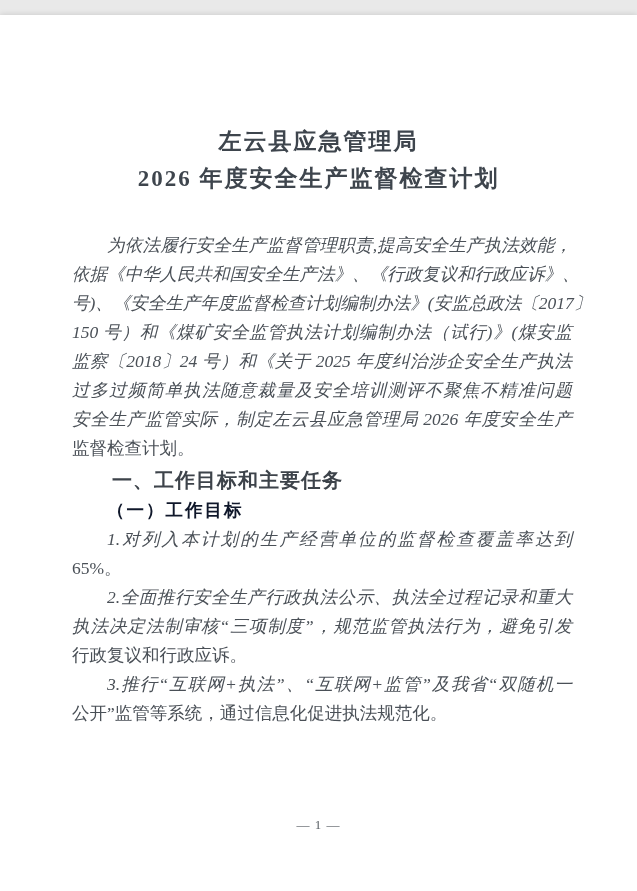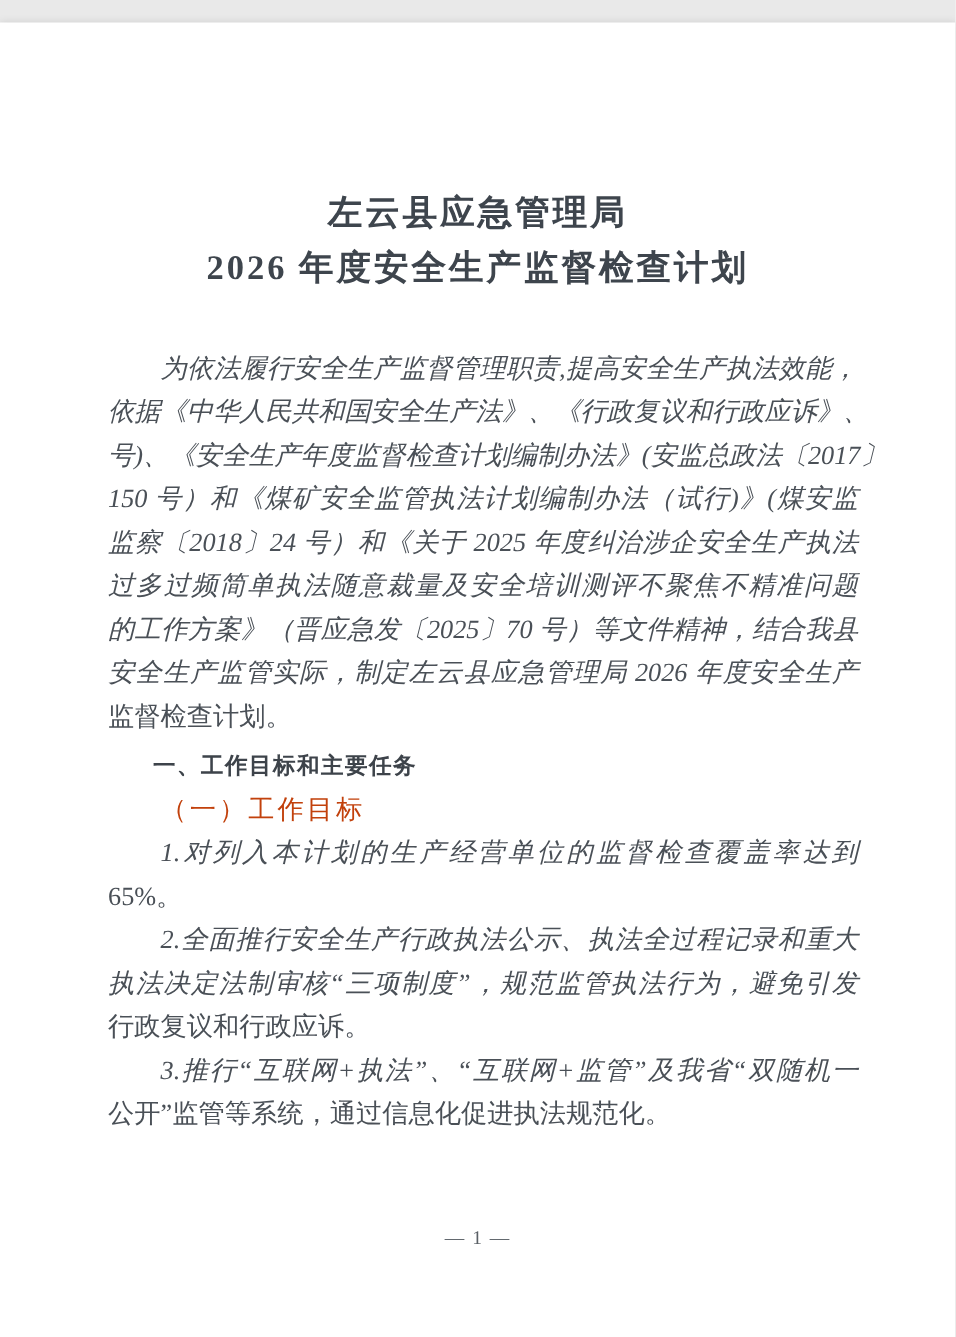--- a/index.html
+++ b/index.html
@@ -40,34 +40,34 @@
   }
   .ln-last {
     text-align-last: left;
     white-space: nowrap;
   }
   .ln-first {
     text-indent: 2em;
   }
   .heading1 {
     margin-top: 4px;
-    font-family: Liberation Sans, sans-serif;
+    font-family: Liberation Mono, monospace;
     font-weight: bold;
-    font-size: 15px;
+    font-size: 20px;
     line-height: 29px;
     text-indent: 2em;
     color: #3d434a;
     letter-spacing: 1px;
   }
   .heading2 {
-    font-weight: normal;
+    font-weight: bold;
     font-size: 17.5px;
     line-height: 29px;
     text-indent: 2em;
-    color: #c2410c;
+    color: #0f172a;
     letter-spacing: 2px;
   }
   .page-footer {
     position: absolute;
     left: 0;
     top: 802px;
     width: 100%;
     text-align: center;
     font-size: 13px;
     color: #5a6066;
@@ -86,21 +86,20 @@
 
   <div class="doc-body">
 
     <div>
       <div class="ln ln-first">为依法履行安全生产监督管理职责,提高安全生产执法效能，</div>
       <div class="ln">依据《中华人民共和国安全生产法》、《行政复议和行政应诉》、</div>
       <div class="ln">号)、《安全生产年度监督检查计划编制办法》(安监总政法〔2017〕</div>
       <div class="ln">150 号）和《煤矿安全监管执法计划编制办法（试行)》(煤安监</div>
       <div class="ln">监察〔2018〕24 号）和《关于 2025 年度纠治涉企安全生产执法</div>
       <div class="ln">过多过频简单执法随意裁量及安全培训测评不聚焦不精准问题</div>
-      <div class="ln">的工作方案》（晋应急发〔2025〕70 号）等文件精神，结合我县</div>
       <div class="ln">安全生产监管实际，制定左云县应急管理局 2026 年度安全生产</div>
       <div class="ln-last">监督检查计划。</div>
     </div>
 
     <div class="heading1">一、工作目标和主要任务</div>
 
     <div class="heading2">（一）工作目标</div>
 
     <div>
       <div class="ln ln-first">1.对列入本计划的生产经营单位的监督检查覆盖率达到</div>

